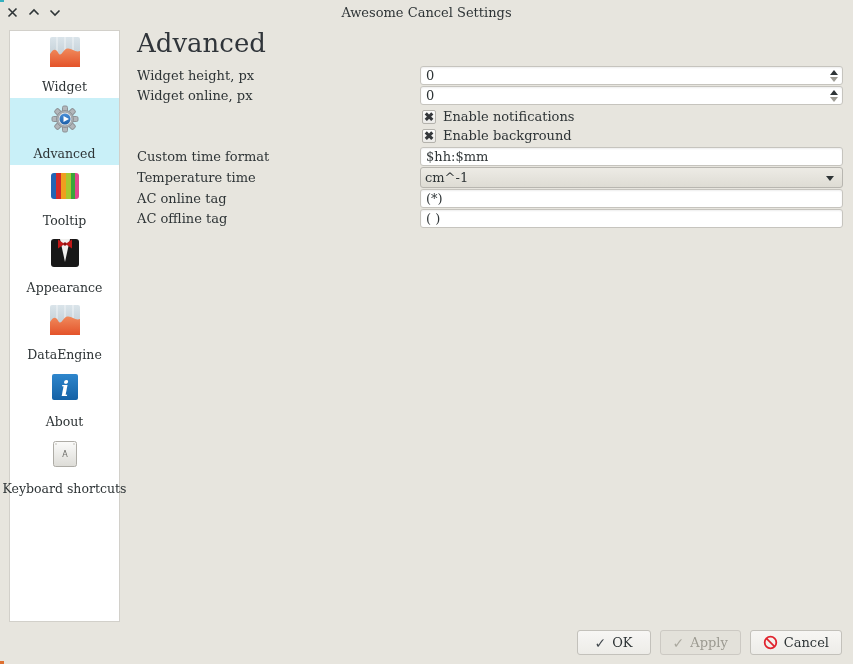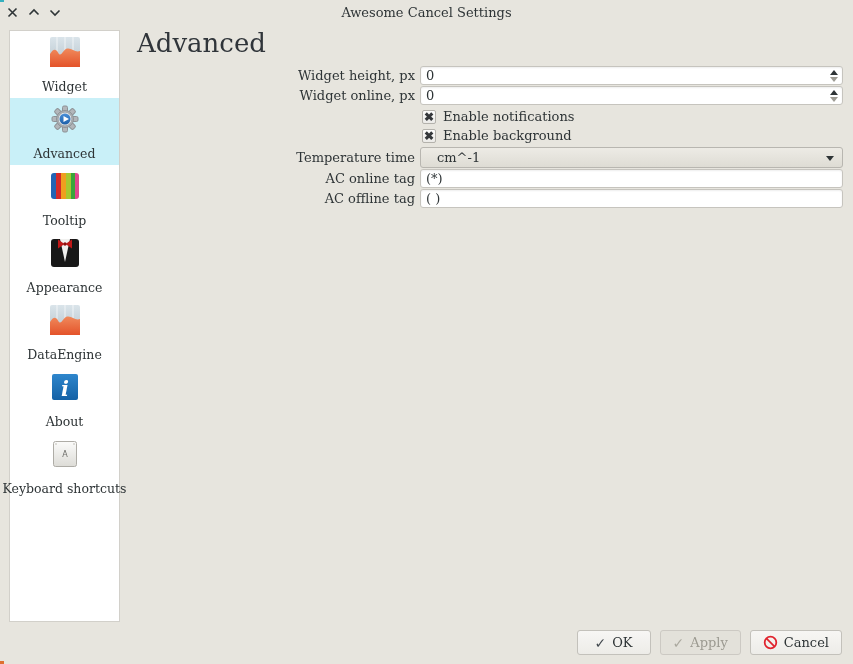--- a/index.html
+++ b/index.html
@@ -36,21 +36,21 @@
   .side-item.selected { background:#c9f0f8; }
   .side-icon { width:32px; height:32px; flex:none; }
   .side-label { font-size:12.5px; color:#2e3436; white-space:nowrap; }
 
   
   .page-heading { position:absolute; left:137px; top:28px; font-size:26px; color:#30353a; }
 
   
   .form { position:absolute; left:137px; top:66px; width:706px; }
   .frow { display:flex; align-items:center; margin-bottom:1px; }
-  .flabel { width:283px; flex:none; text-align:right; padding-right:5px; font-size:13px; color:#2e3436; }
+  .flabel { width:283px; flex:none; text-align:left; padding-right:5px; font-size:13px; color:#2e3436; }
   .fctrl { flex:1; position:relative; }
   input.text {
     width:100%; height:19px; border:1px solid #c6c4be; border-radius:3px;
     padding:0 5px; background:#ffffff; color:#2e3436;
     font-family:inherit; font-size:13px;
     box-shadow: inset 0 1px 2px rgba(0,0,0,0.07);
     outline:none;
   }
   .spin-arrows { position:absolute; right:5px; top:4px; display:flex; flex-direction:column; gap:2px; }
   .tri-up { width:0; height:0; border-left:4px solid transparent; border-right:4px solid transparent; border-bottom:5px solid #2e3436; }
@@ -64,21 +64,21 @@
     display:flex; align-items:center; justify-content:center;
     font-size:12px; line-height:1; color:#34373a; font-weight:bold;
     cursor:pointer;
   }
   .check-label { font-size:13px; }
 
   .combo {
     flex:1; height:21px;
     background:linear-gradient(#edebe5,#dedcd4);
     border:1px solid #b8b6b0; border-radius:3px;
-    display:flex; align-items:center; padding:0 16px;
+    display:flex; align-items:center; padding:0 4px;
     position:relative; cursor:pointer; font-size:13px;
   }
   .combo-arrow {
     position:absolute; right:8px; top:8px;
     width:0; height:0;
     border-left:4px solid transparent; border-right:4px solid transparent;
     border-top:5px solid #2e3436;
   }
 
   
@@ -288,20 +288,26 @@
     <span class="check-label">Enable notifications</span>
   </div>
 
   <div class="check-row">
     <span class="checkbox">
       <span>✖</span>
     </span>
     <span class="check-label">Enable background</span>
   </div>
 
+  <div class="frow">
+    <span class="flabel">Custom time format</span>
+    <span class="fctrl">
+      <input class="text" type="text" value="$hh:$mm" style="">
+    </span>
+  </div>
 
 
   <div class="frow">
     <span class="flabel">Temperature time</span>
     <span class="combo">
       <span>cm^-1</span>
       <span class="combo-arrow"></span>
     </span>
   </div>
 

